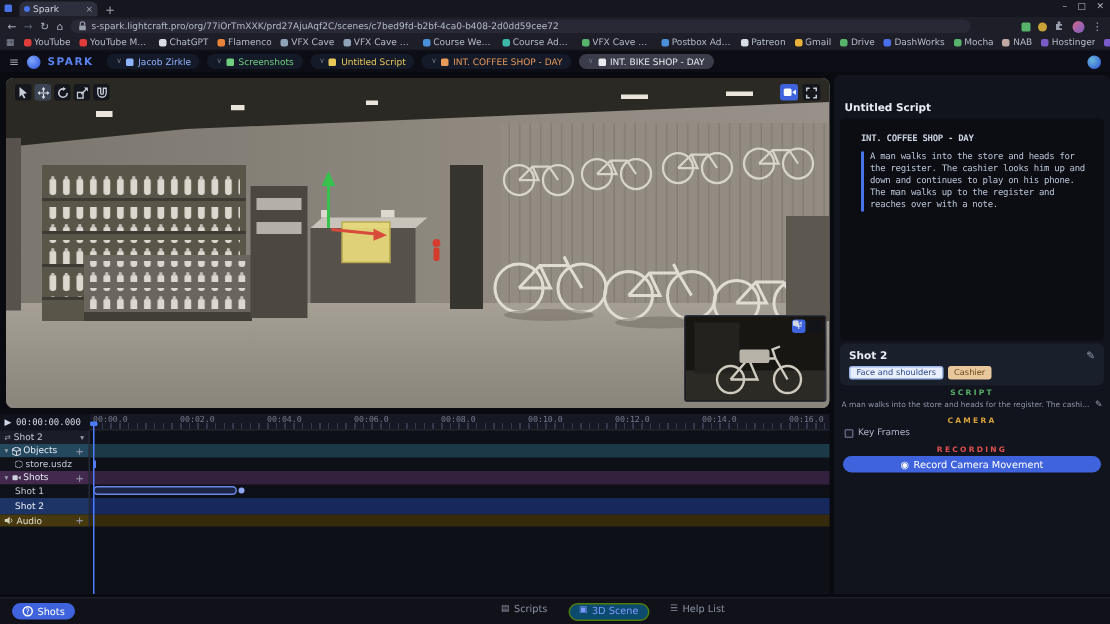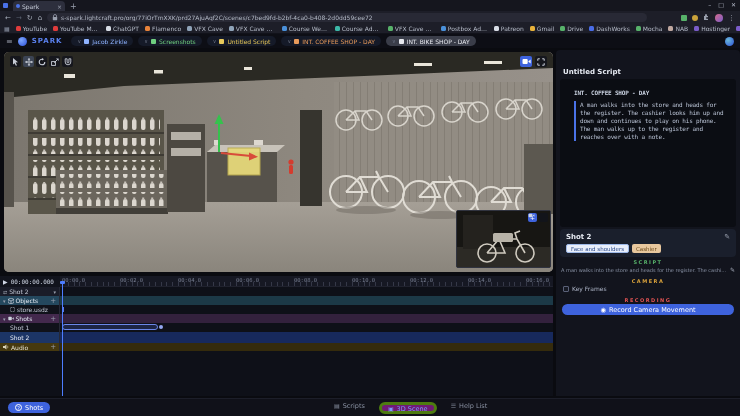--- a/index.html
+++ b/index.html
@@ -139,21 +139,21 @@
     display:flex; align-items:center; justify-content:center; gap:3px; color:#e05252; font-size:6.5px; }
 
   
   .bottombar { left:0; top:398px; width:740px; height:18px; background:#101119; border-top:1px solid #1c1e29; }
   .helpbtn { position:absolute; left:8px; top:3px; height:11px; border-radius:6px; background:#3e63dd; color:#fff;
     display:flex; align-items:center; gap:3px; padding:0 7px; font-size:6.5px; }
   .helpbtn .qi { width:7px; height:7px; border:1px solid #fff; border-radius:50%; font-size:5px; display:flex; align-items:center; justify-content:center; }
   .bb-tabs { position:absolute; left:328px; top:3px; display:flex; gap:8px; }
   .bb-tab { height:12px; display:flex; align-items:flex-start; gap:3px; font-size:6.5px; color:#8a92a3; padding:0 6px; border-radius:6px; }
   .bb-tab .gi { font-size:6px; }
-  .bb-tab.active { color:#7d9bff; background:#701a75; border:3px solid #4d7c0f; }
+  .bb-tab.active { color:#7d9bff; background:#0c4a6e; border:1px solid #4d7c0f; }
 </style>
 </head>
 <body>
 
 <div class="screen">
 
   <div class="abs titlebar">
     <div class="abs appico"></div>
     <div class="abs btab">
       <span class="fav"></span>

